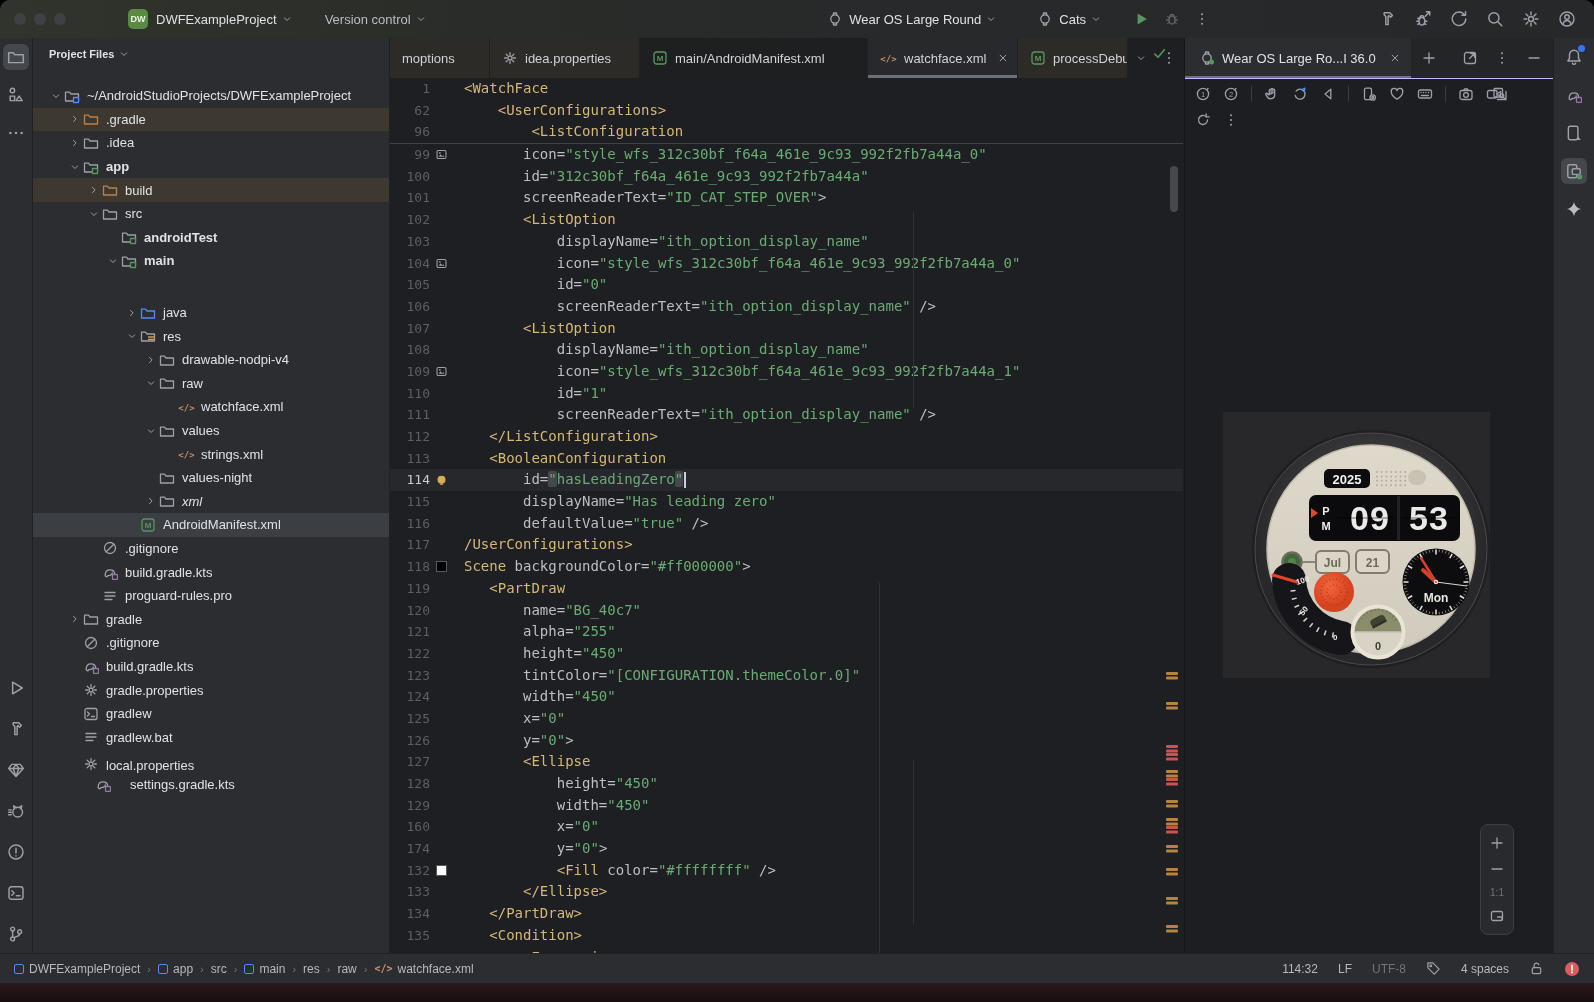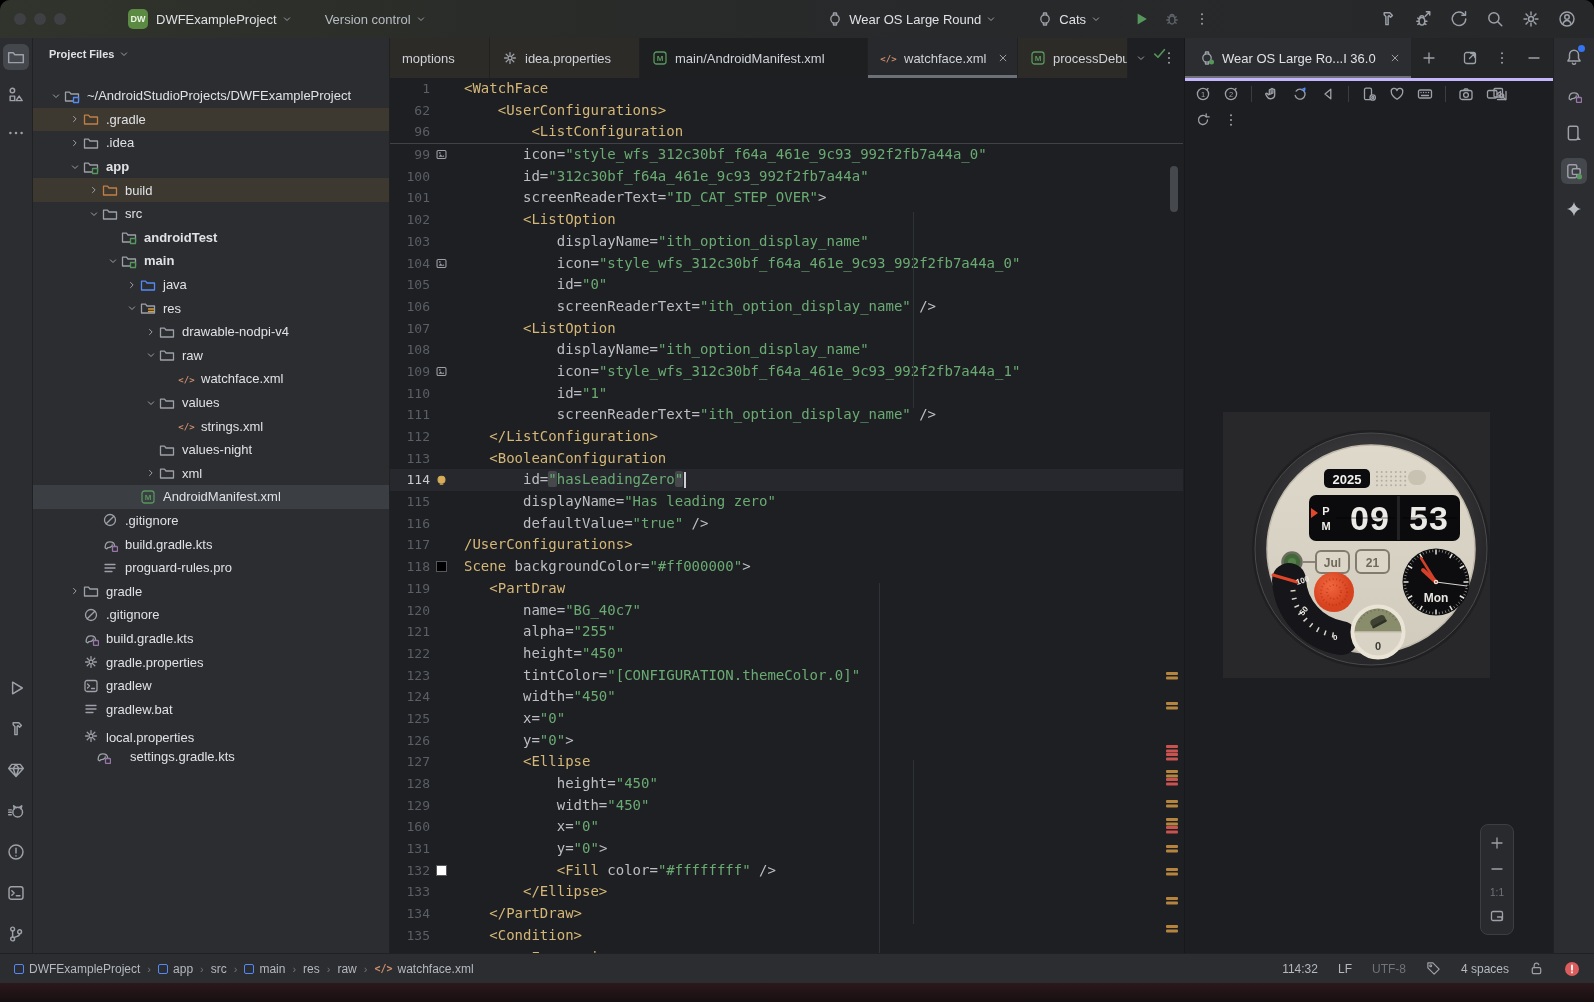--- a/index.html
+++ b/index.html
@@ -68,21 +68,21 @@
   .caret{display:inline-block;width:0;height:16px;border-left:2px solid #ced0d6;vertical-align:middle;margin-left:1px;}
   #sticky-block{border-bottom:1px solid #3f4246;}
   .iguide{position:absolute;width:1px;background:#2f3237;}
   .mark{position:absolute;width:12px;height:2.5px;border-radius:1px;}
   .mark.o{background:#b5853f;box-shadow:0 4.5px 0 #b5853f;}
   .mark.r{background:#c75450;box-shadow:0 4.5px 0 #c75450;}
   #ed-scroll-thumb{position:absolute;width:8px;height:46px;border-radius:4px;background:#45484d;}
   
   #device-panel{position:absolute;left:1184px;top:38px;bottom:49px;width:369px;background:#1d1e21;
                 border-left:1px solid #17181a;}
-  #dp-header{position:absolute;left:0;top:0;right:0;height:40px;background:#232527;border-bottom:3px solid #c4b5fd;
+  #dp-header{position:absolute;left:0;top:0;right:0;height:40px;background:#232527;border-bottom:1px solid #c4b5fd;
              display:flex;align-items:center;}
   #dp-tab{height:40px;display:flex;align-items:center;gap:7px;padding:0 10px 0 14px;background:#2b2d30;
           font-size:13px;color:#dfe1e5;position:relative;white-space:nowrap;}
   #dp-tab::after{content:"";position:absolute;left:0;right:0;bottom:0;height:2px;background:#6e7178;}
   #dp-header-actions{display:flex;align-items:center;gap:16px;margin-left:10px;}
   #dp-header-right{margin-left:auto;display:flex;align-items:center;gap:16px;padding-right:12px;}
   .dp-toolbar{position:absolute;left:10px;display:flex;align-items:center;gap:12px;}
   .dp-sep{width:1px;height:16px;background:#3a3c40;}
   #watch-square{position:absolute;left:38px;top:374px;width:267px;height:266px;background:#28282b;}
   #dp-zoom{position:absolute;right:40px;bottom:18px;width:32px;border:1px solid #3c3e43;border-radius:8px;
@@ -397,21 +397,21 @@
             </svg>
           </span>
           <span class="ticon icon">
             <svg width="16" height="16" viewBox="0 0 16 16" fill="none" stroke="#9da0a8" stroke-width="1.3" stroke-linecap="round" stroke-linejoin="round">
               <path d="M1.5 4.2h4l1.5 1.8h7.5V13H1.5z"></path>
               <rect x="9.5" y="9.5" width="5" height="5" fill="#2b2d30" stroke="#57965c"></rect>
             </svg>
           </span>
           <span class="tlabel b">main</span>
         </div>
-        <div class="trow" style="padding-left: 92px;">
+        <div class="trow" style="padding-left: 92px; margin-top: 28px;">
           <span class="tchev icon">
             <svg width="12" height="12" viewBox="0 0 16 16" fill="none" stroke="#9da0a8" stroke-width="1.3" stroke-linecap="round" stroke-linejoin="round">
               <path d="M6 4.5 9.5 8 6 11.5"></path>
             </svg>
           </span>
           <span class="ticon icon">
             <svg width="16" height="16" viewBox="0 0 16 16" fill="none" stroke="#548af7" stroke-width="1.3" stroke-linecap="round" stroke-linejoin="round">
               <path d="M1.5 4.2h4l1.5 1.8h7.5V13H1.5z"></path>
             </svg>
           </span>
@@ -490,21 +490,21 @@
         </div>
         <div class="trow" style="padding-left: 111px;">
           <span class="tchev icon"></span>
           <span class="ticon icon">
             <svg width="16" height="16" viewBox="0 0 16 16" fill="none" stroke="#9da0a8" stroke-width="1.3" stroke-linecap="round" stroke-linejoin="round">
               <path d="M1.5 4.2h4l1.5 1.8h7.5V13H1.5z"></path>
             </svg>
           </span>
           <span class="tlabel">values-night</span>
         </div>
-        <div class="trow" style="padding-left: 111px;">
+        <div class="trow" style="padding-left: 111px; font-style: italic;">
           <span class="tchev icon">
             <svg width="12" height="12" viewBox="0 0 16 16" fill="none" stroke="#9da0a8" stroke-width="1.3" stroke-linecap="round" stroke-linejoin="round">
               <path d="M6 4.5 9.5 8 6 11.5"></path>
             </svg>
           </span>
           <span class="ticon icon">
             <svg width="16" height="16" viewBox="0 0 16 16" fill="none" stroke="#9da0a8" stroke-width="1.3" stroke-linecap="round" stroke-linejoin="round">
               <path d="M1.5 4.2h4l1.5 1.8h7.5V13H1.5z"></path>
             </svg>
           </span>
@@ -746,21 +746,21 @@
           <div class="code-line"><span class="lnum">121</span><span class="lic icon"></span><span class="lcode" style="padding-left: 59.01px;"><span class="tk-a">alpha=</span><span class="tk-s">"255"</span></span></div>
           <div class="code-line"><span class="lnum">122</span><span class="lic icon"></span><span class="lcode" style="padding-left: 59.01px;"><span class="tk-a">height=</span><span class="tk-s">"450"</span></span></div>
           <div class="code-line"><span class="lnum">123</span><span class="lic icon"></span><span class="lcode" style="padding-left: 59.01px;"><span class="tk-a">tintColor=</span><span class="tk-s">"[CONFIGURATION.themeColor.0]"</span></span></div>
           <div class="code-line"><span class="lnum">124</span><span class="lic icon"></span><span class="lcode" style="padding-left: 59.01px;"><span class="tk-a">width=</span><span class="tk-s">"450"</span></span></div>
           <div class="code-line"><span class="lnum">125</span><span class="lic icon"></span><span class="lcode" style="padding-left: 59.01px;"><span class="tk-a">x=</span><span class="tk-s">"0"</span></span></div>
           <div class="code-line"><span class="lnum">126</span><span class="lic icon"></span><span class="lcode" style="padding-left: 59.01px;"><span class="tk-a">y=</span><span class="tk-s">"0"</span><span class="tk-p">&gt;</span></span></div>
           <div class="code-line"><span class="lnum">127</span><span class="lic icon"></span><span class="lcode" style="padding-left: 59.01px;"><span class="tk-t">&lt;Ellipse</span></span></div>
           <div class="code-line"><span class="lnum">128</span><span class="lic icon"></span><span class="lcode" style="padding-left: 92.73px;"><span class="tk-a">height=</span><span class="tk-s">"450"</span></span></div>
           <div class="code-line"><span class="lnum">129</span><span class="lic icon"></span><span class="lcode" style="padding-left: 92.73px;"><span class="tk-a">width=</span><span class="tk-s">"450"</span></span></div>
           <div class="code-line"><span class="lnum">160</span><span class="lic icon"></span><span class="lcode" style="padding-left: 92.73px;"><span class="tk-a">x=</span><span class="tk-s">"0"</span></span></div>
-          <div class="code-line"><span class="lnum">131</span><span class="lic icon"></span><span class="lcode" style="padding-left: 92.73px;"><span class="tk-a">y=</span><span class="tk-s">"0"</span><span class="tk-p">&gt;</span></span></div>
+          <div class="code-line"><span class="lnum">174</span><span class="lic icon"></span><span class="lcode" style="padding-left: 92.73px;"><span class="tk-a">y=</span><span class="tk-s">"0"</span><span class="tk-p">&gt;</span></span></div>
           <div class="code-line"><span class="lnum">132</span><span class="lic icon"><svg width="11" height="11">
                 <rect x="0.5" y="0.5" width="10" height="10" fill="#fff" stroke="#55585e"></rect>
               </svg></span><span class="lcode" style="padding-left: 92.73px;"><span class="tk-t">&lt;Fill </span><span class="tk-a">color=</span><span class="tk-s">"#ffffffff"</span><span class="tk-p"> /&gt;</span></span></div>
           <div class="code-line"><span class="lnum">133</span><span class="lic icon"></span><span class="lcode" style="padding-left: 59.01px;"><span class="tk-t">&lt;/Ellipse&gt;</span></span></div>
           <div class="code-line"><span class="lnum">134</span><span class="lic icon"></span><span class="lcode" style="padding-left: 25.29px;"><span class="tk-t">&lt;/PartDraw&gt;</span></span></div>
           <div class="code-line"><span class="lnum">135</span><span class="lic icon"></span><span class="lcode" style="padding-left: 25.29px;"><span class="tk-t">&lt;Condition&gt;</span></span></div>
           <div class="code-line"><span class="lnum">136</span><span class="lic icon"></span><span class="lcode" style="padding-left: 59.01px;"><span class="tk-t">&lt;Expressions&gt;</span></span></div>
         </div>
     </div>
     <div class="iguide" style="left:489px;top:545px;height:390px;"></div>

